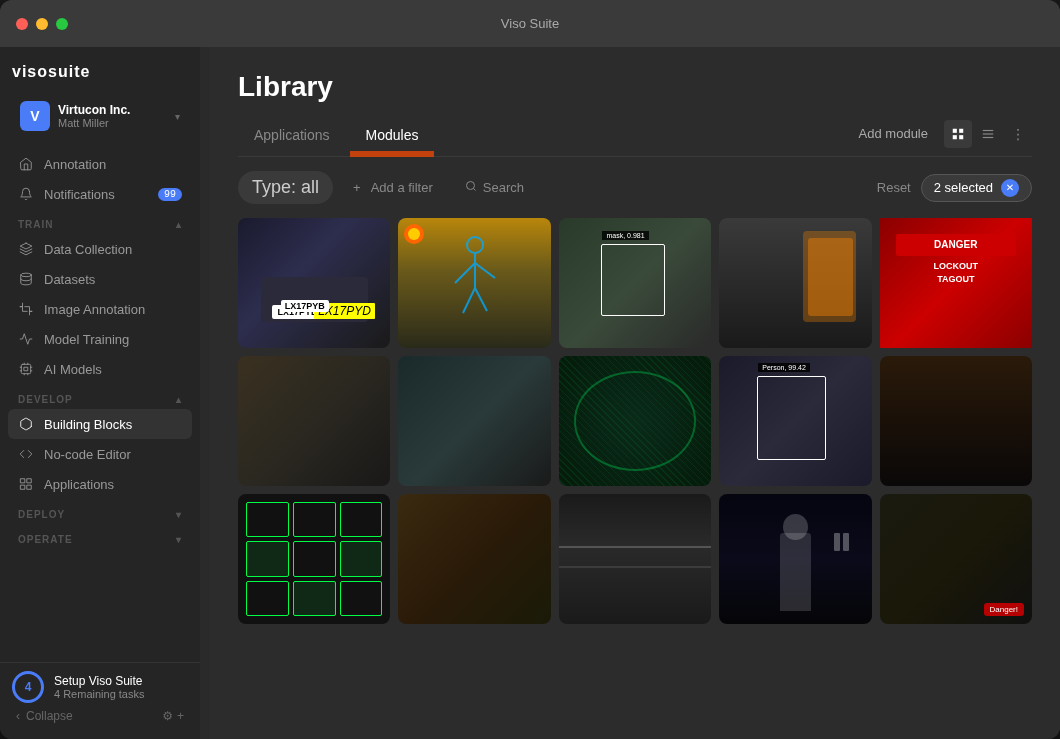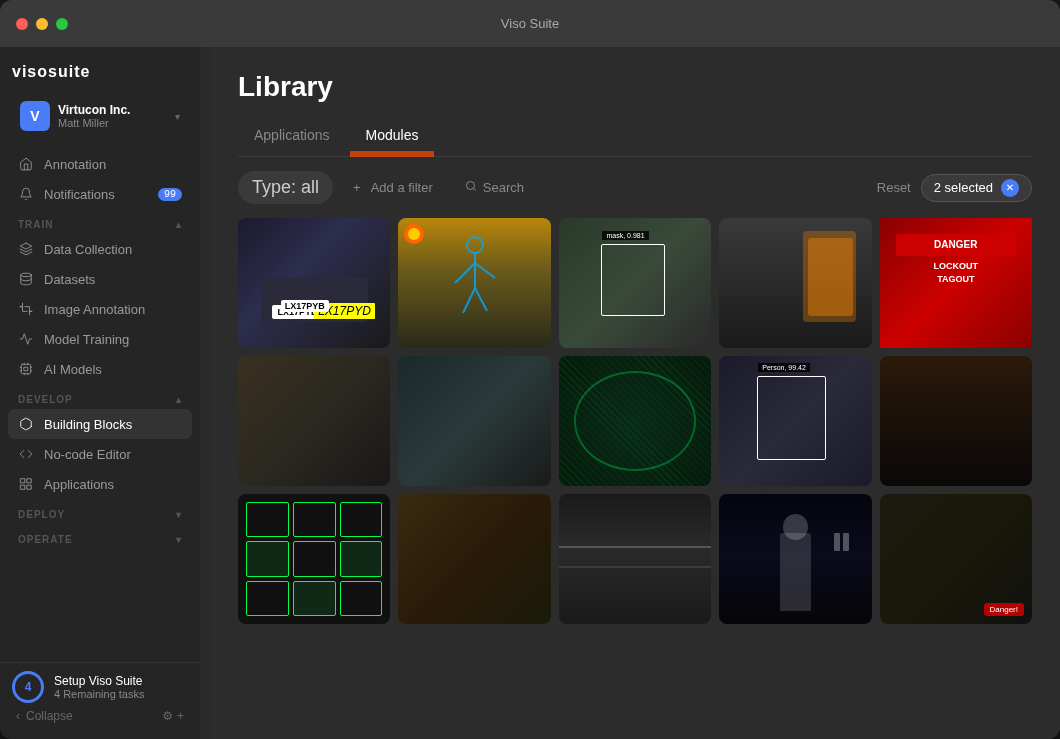--- a/index.html
+++ b/index.html
@@ -593,20 +593,41 @@
         <h1 class="page-title">Library</h1>
         <div class="tabs-row">
           <div class="tabs">
             <div class="tab">
               <span>Applications</span>
             </div>
             <div class="tab active">
               <span>Modules</span>
             </div>
           </div>
+          <div class="tab-actions">
+            <button class="add-module-btn">Add module</button>
+            <div class="view-toggle">
+              <button class="view-btn active">
+                <svg width="14" height="14" viewBox="0 0 24 24" fill="currentColor">
+                    <rect x="3" y="3" width="7" height="7"></rect>
+                    <rect x="14" y="3" width="7" height="7"></rect>
+                    <rect x="14" y="14" width="7" height="7"></rect>
+                    <rect x="3" y="14" width="7" height="7"></rect>
+                  </svg>
+              </button>
+              <button class="view-btn">
+                <svg width="14" height="14" viewBox="0 0 24 24" fill="none" stroke="currentColor" stroke-width="2">
+                    <line x1="3" y1="6" x2="21" y2="6"></line>
+                    <line x1="3" y1="12" x2="21" y2="12"></line>
+                    <line x1="3" y1="18" x2="21" y2="18"></line>
+                  </svg>
+              </button>
+              <button class="view-btn">⋮</button>
+            </div>
+          </div>
         </div>
       </div>
 
       <div class="filter-row">
         <button class="filter-chip">Type: all</button>
         <div class="filter-add">
           <span>+</span>
           <span style="margin-left:4px;">Add a filter</span>
         </div>
         <div class="search-box">

